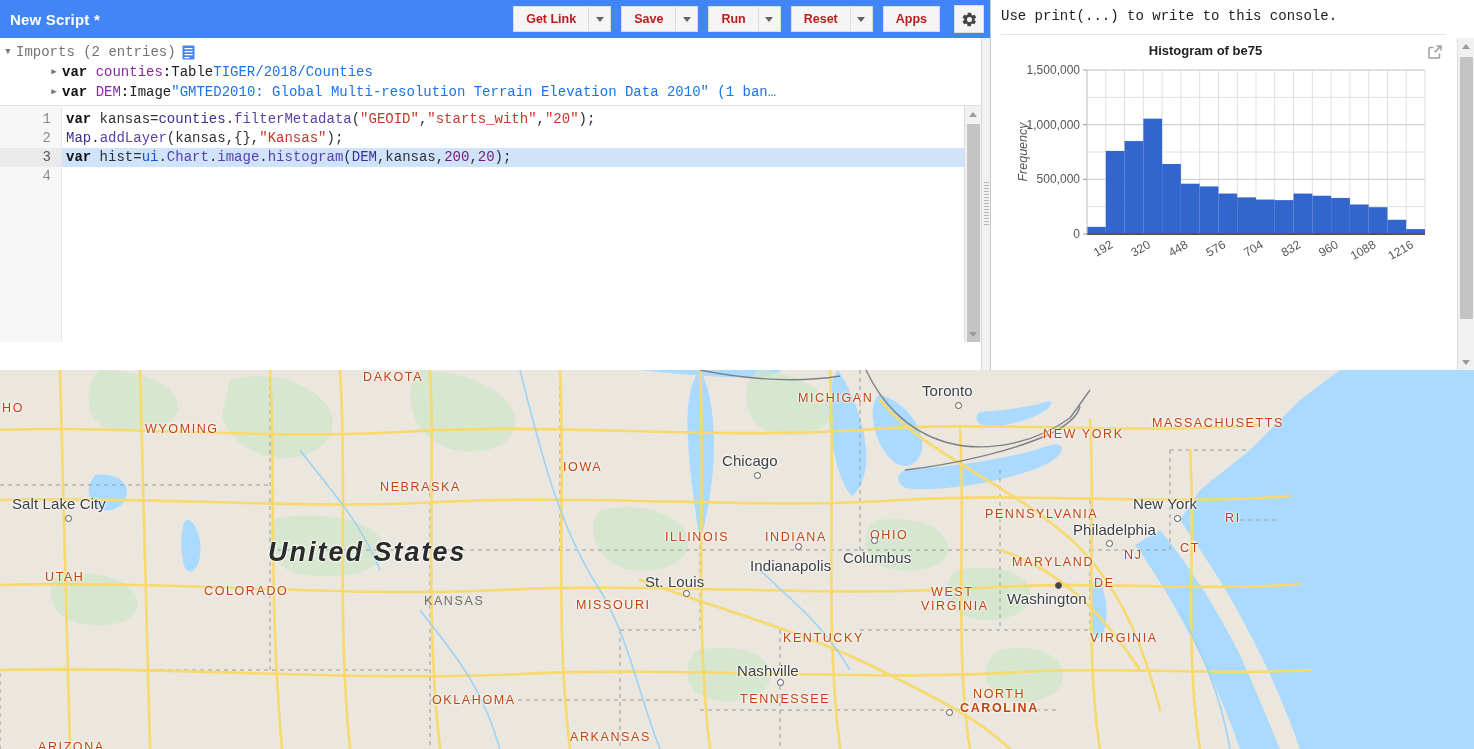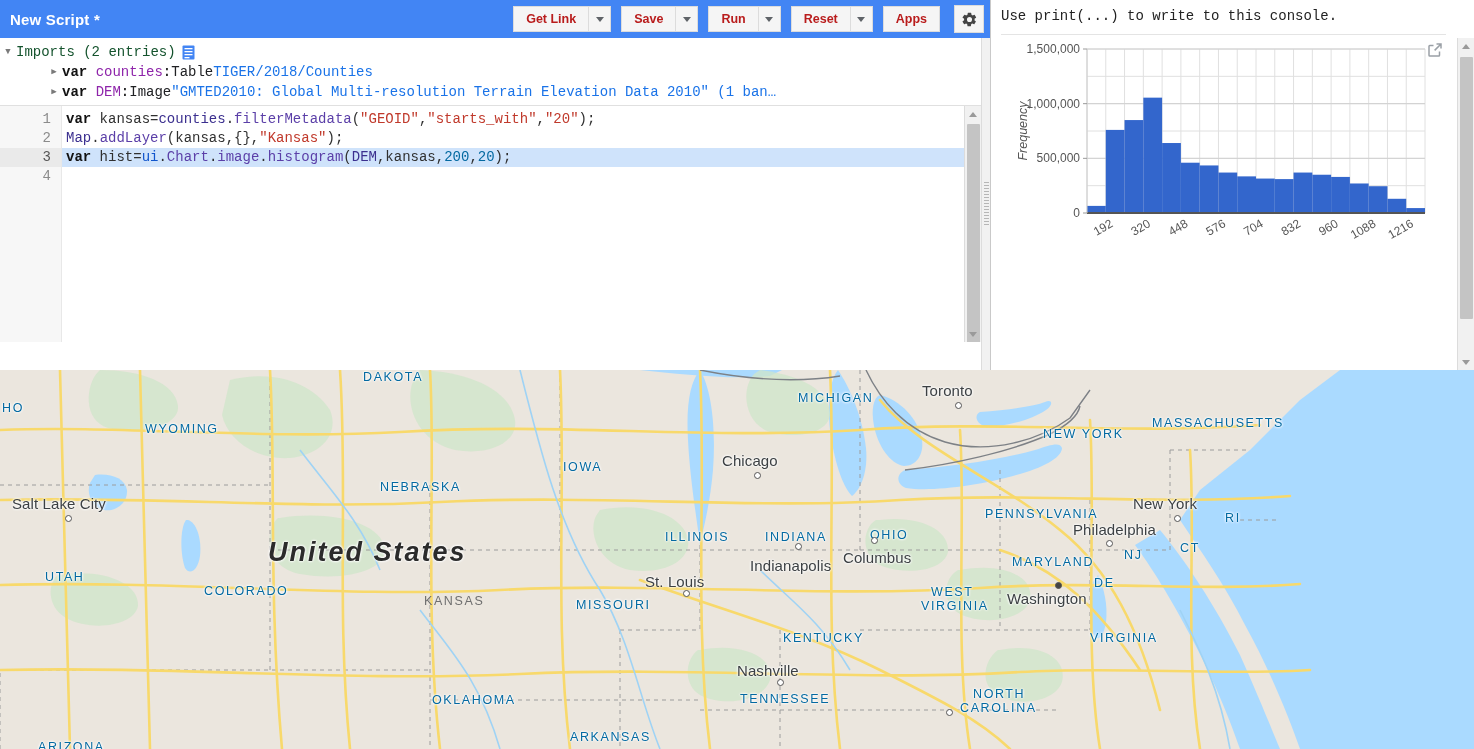--- a/index.html
+++ b/index.html
@@ -51,21 +51,21 @@
   
   #imports {
     position: relative; background: #fff; padding: 4px 0 3px 0;
     border-bottom: 1px solid #e0e0e0;
     font-family: "Liberation Mono", monospace; font-size: 14px;
   }
   .imp-row { height: 20px; line-height: 20px; white-space: nowrap; display:flex; align-items:center; }
   .imp-caret {
     display:inline-block; width: 16px; text-align:center; color:#7a7a7a; font-size: 9px;
   }
-  .imp-header-text { color: #14532d; }
+  .imp-header-text { color: #737373; }
   .imp-doc-icon { display:inline-block; margin-left:6px; width:12px; height:14px; position:relative; vertical-align:-2px;}
   .imp-indent { display:inline-block; width: 46px; }
   .kw-var { color:#111; font-weight:bold; }
   .imp-name { color:#8e24aa; }
   .imp-type { color:#202124; }
   .imp-path { color:#1a73e8; }
   .imp-str { color:#1a73e8; }
 
   
   #code-area { position: relative; height: 236px; overflow: hidden; display:flex; }
@@ -77,21 +77,21 @@
   #gutter .ln { height: 19px; line-height: 19px; padding-right: 10px; }
   #gutter .ln.active { background:#eaeaea; color:#555; }
   #code { flex: 1; position: relative; padding-top: 4px; font-family: "Liberation Mono", monospace; font-size: 14px; }
   .cline { height: 19px; line-height: 19px; white-space: pre; padding-left: 4px; }
   .cline.sel { background: #cfe3fb; }
   .t-kw { color: #111; font-weight: bold; }
   .t-plain { color: #303030; }
   .t-id { color: #3b2f8f; }
   .t-prop { color: #5b3fa8; }
   .t-str { color: #c0392b; }
-  .t-num { color: #0369a1; }
+  .t-num { color: #701a75; }
   .t-fn { color: #3b2f8f; }
   .t-obj { color:#1155cc; }
 
   
   .vscroll {
     position: absolute; top: 0; right: 0; width: 17px; height: 100%;
     background: #f1f1f1; border-left: 1px solid #dcdcdc;
   }
   .vscroll .arrow-up, .vscroll .arrow-down {
     position: absolute; left: 0; width: 16px; height: 16px;
@@ -146,21 +146,21 @@
     text-align: center; font-size: 13px; font-weight: bold; color:#222;
     margin-top: 8px; margin-left: -40px;
   }
   #chart-wrap { position: relative; width: 440px; height: 215px; margin-top: 4px; }
   #chart-svg { display:block; }
 
   
   #map { position:absolute; left:0; top:370px; width:1474px; height:379px; overflow:hidden; background:#e8e2d9; }
   #map-bg { position:absolute; inset:0; }
   .map-label {
-    position:absolute; color:#0369a1; font-size: 12.5px; letter-spacing: 1.6px;
+    position:absolute; color:#c2410c; font-size: 12.5px; letter-spacing: 1.6px;
     font-family:"Liberation Sans", sans-serif; white-space:nowrap;
     text-shadow: 0 0 3px #fff, 0 0 3px #fff, 0 0 2px #fff;
   }
   .map-label.city {
     color:#3c4043; font-size: 15px; letter-spacing: 0.1px; font-weight:normal;
   }
   .map-label.big {
     color:#2b2b2b; font-size: 27px; letter-spacing: 2px; font-weight: bold; font-style: italic;
   }
   .city-dot {
@@ -281,20 +281,21 @@
       <div id="console-body">
         <div id="console-hint">Use print(...) to write to this console.</div>
         <div id="console-divider"></div>
 
         <div id="chart-block">
           <div id="chart-expand">
             <svg width="18" height="18" viewBox="0 0 24 24" aria-hidden="true">
               <path fill="none" stroke="#9aa0a6" stroke-width="2" d="M14 4h6v6M20 4l-8.5 8.5M18 14v5a1 1 0 0 1-1 1H5a1 1 0 0 1-1-1V7a1 1 0 0 1 1-1h5"></path>
             </svg>
           </div>
+          <div id="chart-title">Histogram of be75</div>
           <div id="chart-wrap">
             <svg id="chart-svg" width="440" height="215" viewBox="0 0 440 215" aria-hidden="false">
                 <rect x="86" y="8" width="338" height="164" fill="#fff"></rect>
                 <line x1="86" y1="8" x2="86" y2="172" stroke="#e0e0e0" stroke-width="1"></line>
                 <line x1="104.77777777777777" y1="8" x2="104.77777777777777" y2="172" stroke="#e0e0e0" stroke-width="1"></line>
                 <line x1="123.55555555555554" y1="8" x2="123.55555555555554" y2="172" stroke="#e0e0e0" stroke-width="1"></line>
                 <line x1="142.33333333333331" y1="8" x2="142.33333333333331" y2="172" stroke="#e0e0e0" stroke-width="1"></line>
                 <line x1="161.1111111111111" y1="8" x2="161.1111111111111" y2="172" stroke="#e0e0e0" stroke-width="1"></line>
                 <line x1="179.8888888888889" y1="8" x2="179.8888888888889" y2="172" stroke="#e0e0e0" stroke-width="1"></line>
                 <line x1="198.66666666666666" y1="8" x2="198.66666666666666" y2="172" stroke="#e0e0e0" stroke-width="1"></line>
@@ -464,21 +465,21 @@
         <div class="map-label" style="left: 1180px; top: 171px;">CT</div>
         <div class="map-label" style="left: 576px; top: 228px;">MISSOURI</div>
         <div class="map-label" style="left: 931px; top: 215px;">WEST</div>
         <div class="map-label" style="left: 921px; top: 229px;">VIRGINIA</div>
         <div class="map-label" style="left: 1090px; top: 261px;">VIRGINIA</div>
         <div class="map-label" style="left: 783px; top: 261px;">KENTUCKY</div>
         <div class="map-label" style="left: 740px; top: 322px;">TENNESSEE</div>
         <div class="map-label" style="left: 432px; top: 323px;">OKLAHOMA</div>
         <div class="map-label" style="left: 570px; top: 360px;">ARKANSAS</div>
         <div class="map-label" style="left: 973px; top: 317px;">NORTH</div>
-        <div class="map-label" style="left: 960px; top: 331px;">CAROLINA</div>
+        <div class="map-label" style="left: 960px; top: 331px; font-weight: bold;">CAROLINA</div>
         <div class="map-label" style="left: 38px; top: 370px;">ARIZONA</div>
         <div class="map-label" style="left: 424px; top: 224px; color: rgb(111, 111, 111); text-shadow: none; z-index: 5;">KANSAS</div>
         <div class="map-label city" style="left: 922px; top: 12px;">Toronto</div>
         <div class="city-dot" style="left: 955px; top: 32px;"></div>
         <div class="map-label city" style="left: 722px; top: 82px;">Chicago</div>
         <div class="city-dot" style="left: 754px; top: 102px;"></div>
         <div class="map-label city" style="left: 12px; top: 125px;">Salt Lake City</div>
         <div class="city-dot" style="left: 65px; top: 145px;"></div>
         <div class="map-label city" style="left: 1133px; top: 125px;">New York</div>
         <div class="city-dot" style="left: 1174px; top: 145px;"></div>

